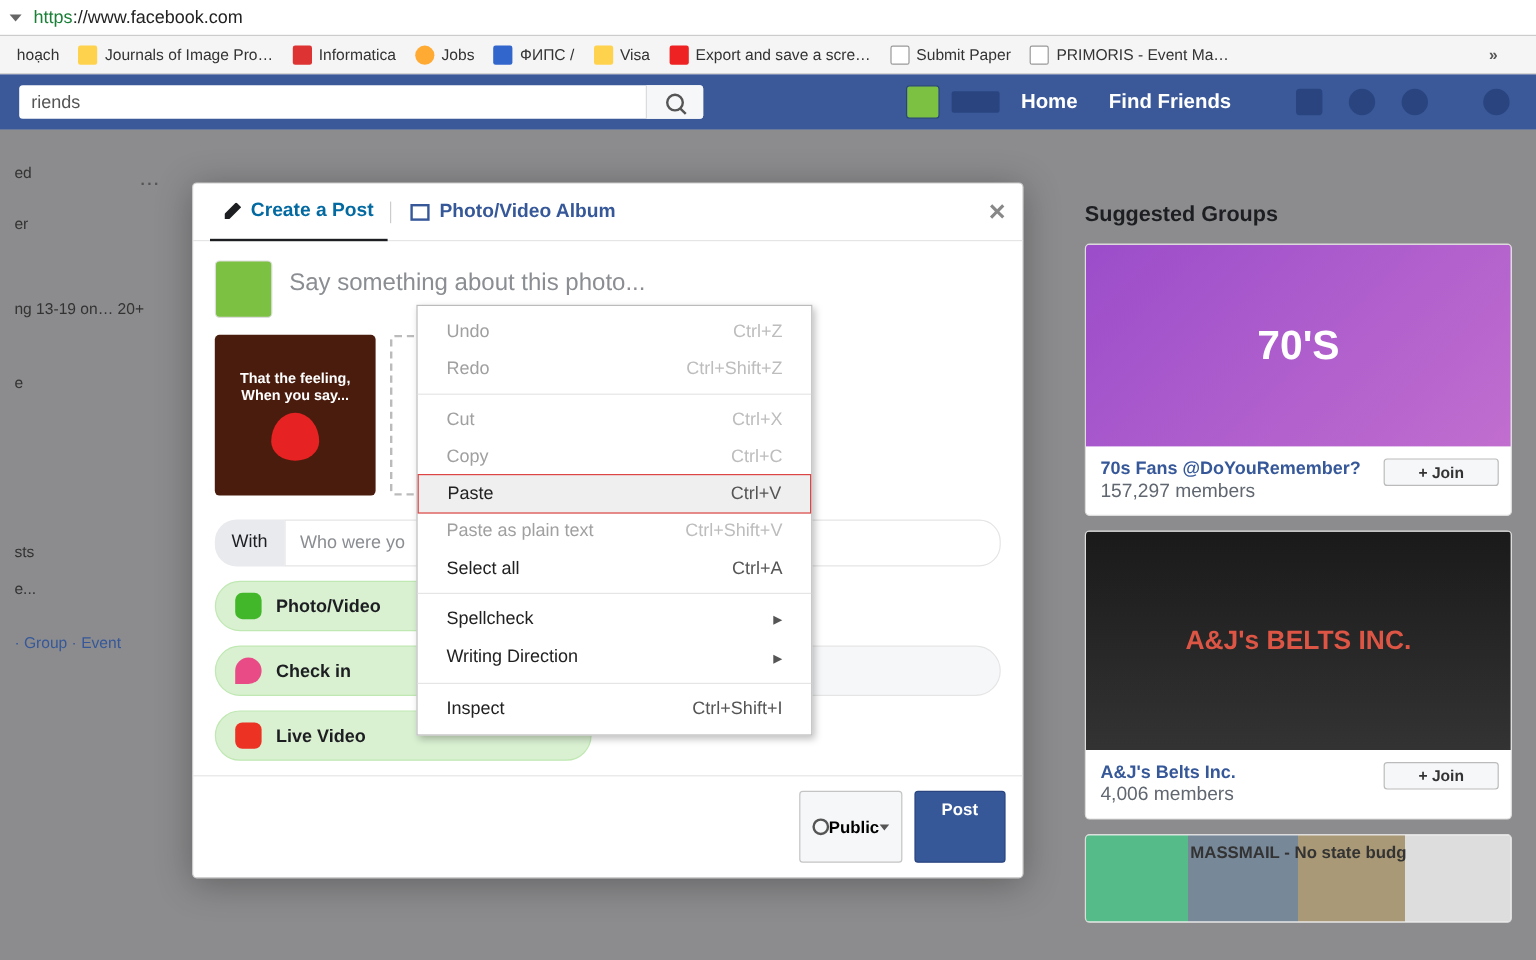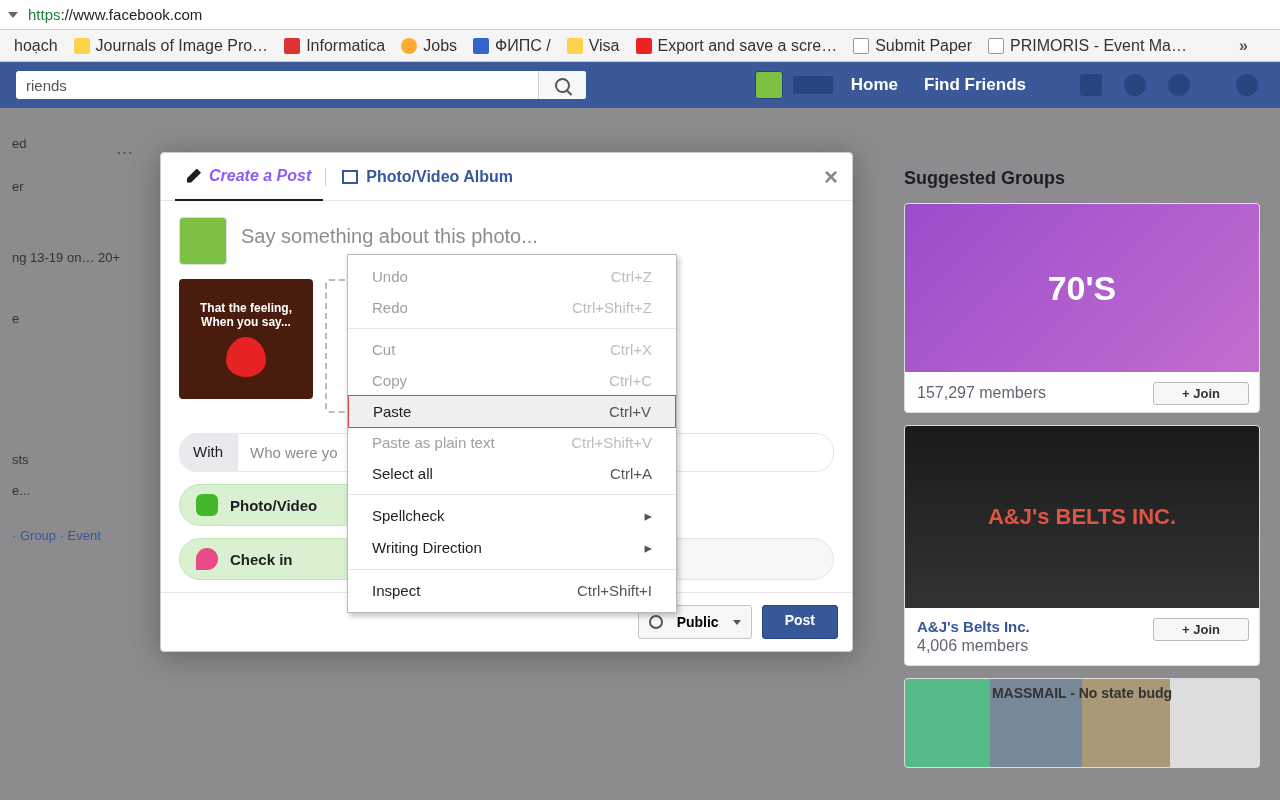--- a/index.html
+++ b/index.html
@@ -4,21 +4,21 @@
 <style>
   * { margin:0; padding:0; box-sizing:border-box; font-family:Helvetica,Arial,sans-serif; }
   body { background:#e9eaed; width:1280px; height:800px; overflow:hidden; position:relative; }
 
   
   .address-bar { height:30px; background:#fff; border-bottom:1px solid #ccc; display:flex; align-items:center; padding:0 8px; }
   .url-scheme { color:#1a7f37; }
   .url-rest { color:#222; }
   .dropdown-tri { width:0; height:0; border-left:5px solid transparent; border-right:5px solid transparent; border-top:6px solid #666; margin-right:10px; }
 
-  .bookmark-bar { height:32px; background:#f5f5f5; border-bottom:1px solid #ccc; display:flex; align-items:center; font-size:16px; color:#333; padding:0 6px; position:relative; }
+  .bookmark-bar { height:32px; background:#f5f5f5; border-bottom:1px solid #ccc; display:flex; align-items:center; font-size:13px; color:#333; padding:0 6px; position:relative; }
   .bm { display:flex; align-items:center; padding:0 8px; height:24px; cursor:pointer; white-space:nowrap; }
   .bm-icon { width:16px; height:16px; margin-right:6px; background:#ffd24d; border-radius:2px; }
   .bm-overflow { margin-left:auto; font-weight:bold; color:#555; padding:0 10px; cursor:pointer; }
   .bm-spacer { width:16px; }
 
   
   .fb-top { height:46px; background:#3b5998; width:100%; display:flex; align-items:center; padding:0 16px; color:#fff; position:relative; }
   .search-wrap { flex:0 0 570px; display:flex; align-items:center; background:#fff; height:28px; border-radius:3px; }
   .search-text { flex:1; padding:0 10px; color:#555; font-size:15px; }
   .search-btn { width:48px; height:28px; background:#f6f7f9; border-left:1px solid #ccc; display:flex; align-items:center; justify-content:center; border-radius:0 3px 3px 0; }
@@ -38,57 +38,57 @@
   .left-ghost { position:absolute; top:108px; left:0; width:150px; padding:20px 8px; color:#333; font-size:13px; }
   .left-ghost .row { padding:8px 4px; white-space:nowrap; overflow:hidden; text-overflow:ellipsis; }
   .left-ghost .more { font-weight:bold; color:#555; padding:6px 4px; margin-left:auto; letter-spacing:2px; }
 
   
   .right-rail { position:absolute; top:152px; right:0; width:396px; padding:16px 20px; }
   .rail-title { font-size:18px; font-weight:bold; color:#1c1e21; margin-bottom:14px; }
   .group-card { background:#fff; border:1px solid #ddd; border-radius:4px; margin-bottom:12px; overflow:hidden; }
   .group-img { height:168px; background:linear-gradient(135deg,#9b4dca 0%,#c16ecf 100%); position:relative; display:flex; align-items:center; justify-content:center; color:#fff; font-weight:bold; font-size:34px; }
   .group-img.belt { height:182px; background:linear-gradient(#1a1a1a,#333); color:#d54; font-size:22px; }
-  .group-img.three { height:88px; background:linear-gradient(90deg,#5b8 24%,#789 24% 50%,#a97 50% 75%,#ddd 75%); font-size:14px; color:#333; align-items:flex-start; padding:6px; }
+  .group-img.three { height:72px; background:linear-gradient(90deg,#5b8 24%,#789 24% 50%,#a97 50% 75%,#ddd 75%); font-size:14px; color:#333; align-items:flex-start; padding:6px; }
   .group-body { padding:10px 12px; position:relative; }
   .group-name { color:#365899; font-weight:bold; font-size:15px; }
   .group-members { color:#616770; font-size:16px; margin-top:2px; }
   .join-btn { position:absolute; right:10px; top:10px; border:1px solid #bbb; background:#f6f7f9; padding:3px 28px; border-radius:3px; font-size:13px; font-weight:bold; color:#333; cursor:pointer; }
   .join-btn:before { content:"+ "; }
 
   
   .modal { position:absolute; top:152px; left:160px; width:693px; background:#fff; border:1px solid #ccc; border-radius:4px; box-shadow:0 4px 30px rgba(0,0,0,0.3); }
   .modal-head { height:48px; border-bottom:1px solid #e5e5e5; display:flex; align-items:center; padding:0 14px; }
-  .tab-create { display:flex; align-items:center; gap:8px; font-weight:bold; color:#8b5cf6; padding:0 12px; height:48px; border-bottom:2px solid #1c1e21; cursor:pointer;font-style:italic; }
+  .tab-create { display:flex; align-items:center; gap:8px; font-weight:bold; color:#0369a1; padding:0 12px; height:48px; border-bottom:2px solid #1c1e21; cursor:pointer; }
   .tab-album { display:flex; align-items:center; gap:8px; font-weight:bold; color:#365899; padding:0 14px; cursor:pointer; }
   .divider { width:1px; height:18px; background:#ccc; margin:0 2px; }
   .close-x { margin-left:auto; font-size:24px; color:#888; cursor:pointer; font-weight:bold; }
   .pencil { width:14px; height:14px; background:#1c1e21; clip-path:polygon(0% 70%,70% 0%,100% 30%,30% 100%,0% 100%); }
   .album-ic { width:16px; height:14px; border:2px solid #365899; }
 
   .composer { padding:16px 18px 4px; display:flex; gap:14px; }
   .composer .pfp { width:48px; height:48px; background:#7dc142; border-radius:4px; border:1px solid #ddd; }
   .composer .placeholder-txt { color:#8a8d91; font-size:20px; padding-top:8px; }
 
   .photo-row { padding:10px 18px; display:flex; gap:12px; }
-  .photo-thumb { width:134px; height:120px; border-radius:4px; background:#4a1c0d; position:relative; display:flex; flex-direction:column; align-items:center; justify-content:center; color:#fff; font-size:12px; font-weight:bold; text-align:center; }
+  .photo-thumb { width:134px; height:134px; border-radius:4px; background:#4a1c0d; position:relative; display:flex; flex-direction:column; align-items:center; justify-content:center; color:#fff; font-size:12px; font-weight:bold; text-align:center; }
   .flower { width:40px; height:40px; background:#e62222; border-radius:50% 50% 50% 50% / 60% 60% 40% 40%; margin-top:8px; }
   .add-box { width:134px; height:134px; border:2px dashed #bbb; border-radius:4px; }
 
   .with-bar { margin:10px 18px 0; display:flex; }
   .with-label { background:#e9eaed; padding:10px 14px; color:#1c1e21; font-size:15px; border-top-left-radius:18px; border-bottom-left-radius:18px; }
   .with-input { flex:1; border:1px solid #e5e5e5; padding:10px 12px; color:#8a8d91; font-size:15px; border-top-right-radius:18px; border-bottom-right-radius:18px; }
 
   .options { padding:12px 18px; display:flex; flex-direction:column; gap:12px; }
   .opt { display:flex; align-items:center; gap:12px; background:#f6f7f9; border:1px solid #e5e5e5; border-radius:22px; padding:9px 16px; font-weight:bold; font-size:15px; color:#1c1e21; cursor:pointer; }
   .opt:first-child { background:#d9f0d1; border-color:#c0e8b3; }
   .opt-ic { width:22px; height:22px; border-radius:6px; }
 
   .modal-foot { border-top:1px solid #e5e5e5; padding:12px 14px; display:flex; justify-content:flex-end; gap:10px; }
-  .privacy { display:flex; align-items:center; gap:14px; border:1px solid #c4c4c4; background:#f6f7f9; padding:8px 10px; border-radius:3px; font-weight:bold; font-size:14px; cursor:pointer; }
+  .privacy { display:flex; align-items:center; gap:0; border:1px solid #c4c4c4; background:#f6f7f9; padding:21px 10px; border-radius:3px; font-weight:bold; font-size:14px; cursor:pointer; }
   .globe { width:14px; height:14px; border:2px solid #555; border-radius:50%; }
   .caret { width:0; height:0; border-left:4px solid transparent; border-right:4px solid transparent; border-top:5px solid #555; }
   .post-btn { background:#365899; color:#fff; border:1px solid #2a4480; padding:6px 22px; border-radius:3px; font-weight:bold; font-size:14px; cursor:pointer; }
 
   
   .ctx { position:absolute; top:254px; left:347px; width:330px; background:#fff; border:1px solid #bbb; box-shadow:2px 3px 6px rgba(0,0,0,0.25); padding:6px 0; font-size:15px; color:#222; }
   .ctx-item { display:flex; padding:7px 24px; cursor:pointer; }
   .ctx-item.disabled { color:#a0a0a0; cursor:default; }
   .ctx-item .sc { margin-left:auto; color:#555; }
   .ctx-item.disabled .sc { color:#bdbdbd; }
@@ -184,20 +184,21 @@
   <div style="height:14px"></div>
   <div class="row" style="color:#365899">· Group · Event</div>
 </div>
 
 <div class="right-rail">
   <div class="rail-title">Suggested Groups</div>
 
   <div class="group-card">
     <div class="group-img">70'S</div>
     <div class="group-body">
+      <div class="group-name">70s Fans @DoYouRemember?</div>
       <div class="group-members">157,297 members</div>
       <div class="join-btn">Join</div>
     </div>
   </div>
 
   <div class="group-card">
     <div class="group-img belt">A&amp;J's BELTS INC.</div>
     <div class="group-body">
       <div class="group-name">A&amp;J's Belts Inc.</div>
       <div class="group-members">4,006 members</div>
@@ -254,20 +255,26 @@
     <div style="display:flex;gap:12px">
       <div class="opt" style="flex:1">
         <span class="opt-ic" style="background:#e94b86;border-radius:50% 50% 50% 0"></span>
         <span>Check in</span>
       </div>
       <div class="opt" style="flex:1">
         <span class="opt-ic" style="background:#3578e5;border-radius:50%"></span>
         <span>Tag Friends</span>
       </div>
     </div>
+    <div style="display:flex;gap:12px">
+      <div class="opt" style="flex:0 0 48%">
+        <span class="opt-ic" style="background:#eb3223"></span>
+        <span>Live Video</span>
+      </div>
+    </div>
   </div>
 
   <div class="modal-foot">
     <div class="privacy">
       <span class="globe"></span>
       <span>Public</span>
       <span class="caret"></span>
     </div>
     <div class="post-btn">Post</div>
   </div>

